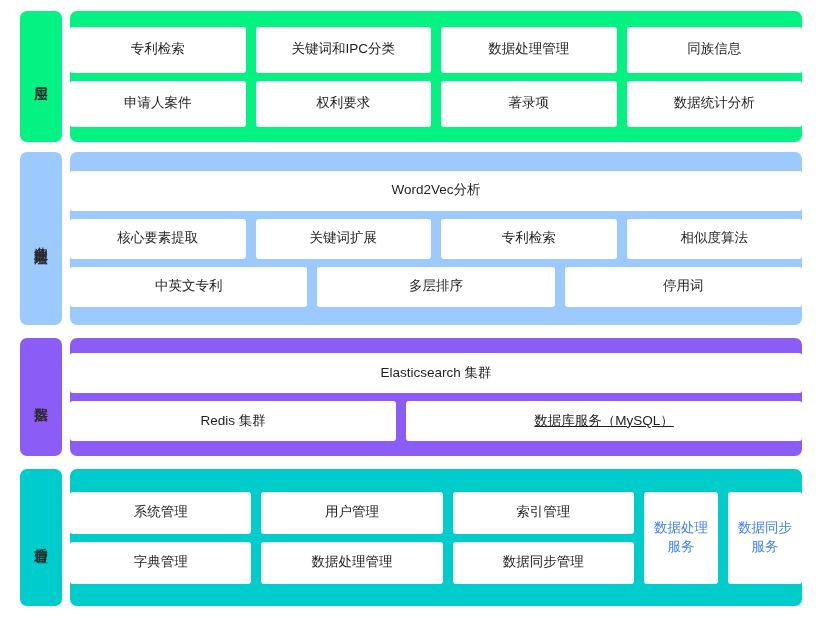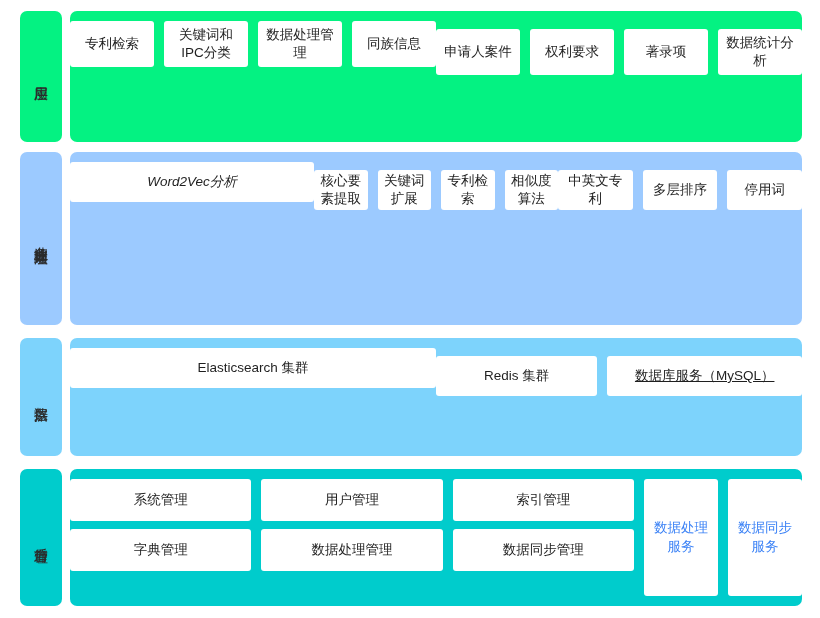--- a/index.html
+++ b/index.html
@@ -54,21 +54,21 @@
     font-family: "Liberation Sans", "DejaVu Sans", sans-serif;
   }
 
   .layer-body {
     flex: 1 1 auto;
     margin-left: 8px;
     border-radius: 7px;
     box-sizing: border-box;
     padding: 10px 0;
     display: flex;
-    flex-direction: row;
+    flex-direction: column;
     justify-content: center;
   }
 
   
   .card-row {
     display: flex;
     width: 100%;
     box-sizing: border-box;
   }
   .card-row + .card-row {
@@ -94,32 +94,32 @@
   }
 
   
   .layer-app .layer-label,
   .layer-app .layer-body { background: #04f282; }
 
   .layer-biz .layer-label,
   .layer-biz .layer-body { background: #9ccaff; }
 
   .layer-data .layer-label,
-  .layer-data .layer-body { background: #7dd3fc; }
+  .layer-data .layer-body { background: #8b5cf6; }
 
   .layer-admin .layer-label,
   .layer-admin .layer-body { background: #00cccc; }
 
   
   .layer-app { height: 131px; }
   .layer-app .card { height: 46px; }
 
   .layer-biz { height: 173px; margin-top: 10px; }
   .layer-biz .card { height: 40px; }
-  .layer-biz .card-wide { height: 40px; font-style: italic; }
+  .layer-biz .card-wide { height: 40px; }
 
   .layer-data { height: 118px; margin-top: 13px; }
   .layer-data .card { height: 40px; }
 
   .layer-admin { height: 137px; margin-top: 13px; }
   .layer-admin .card { height: 42px; }
 
   
   .card-full { width: 100%; }
 

